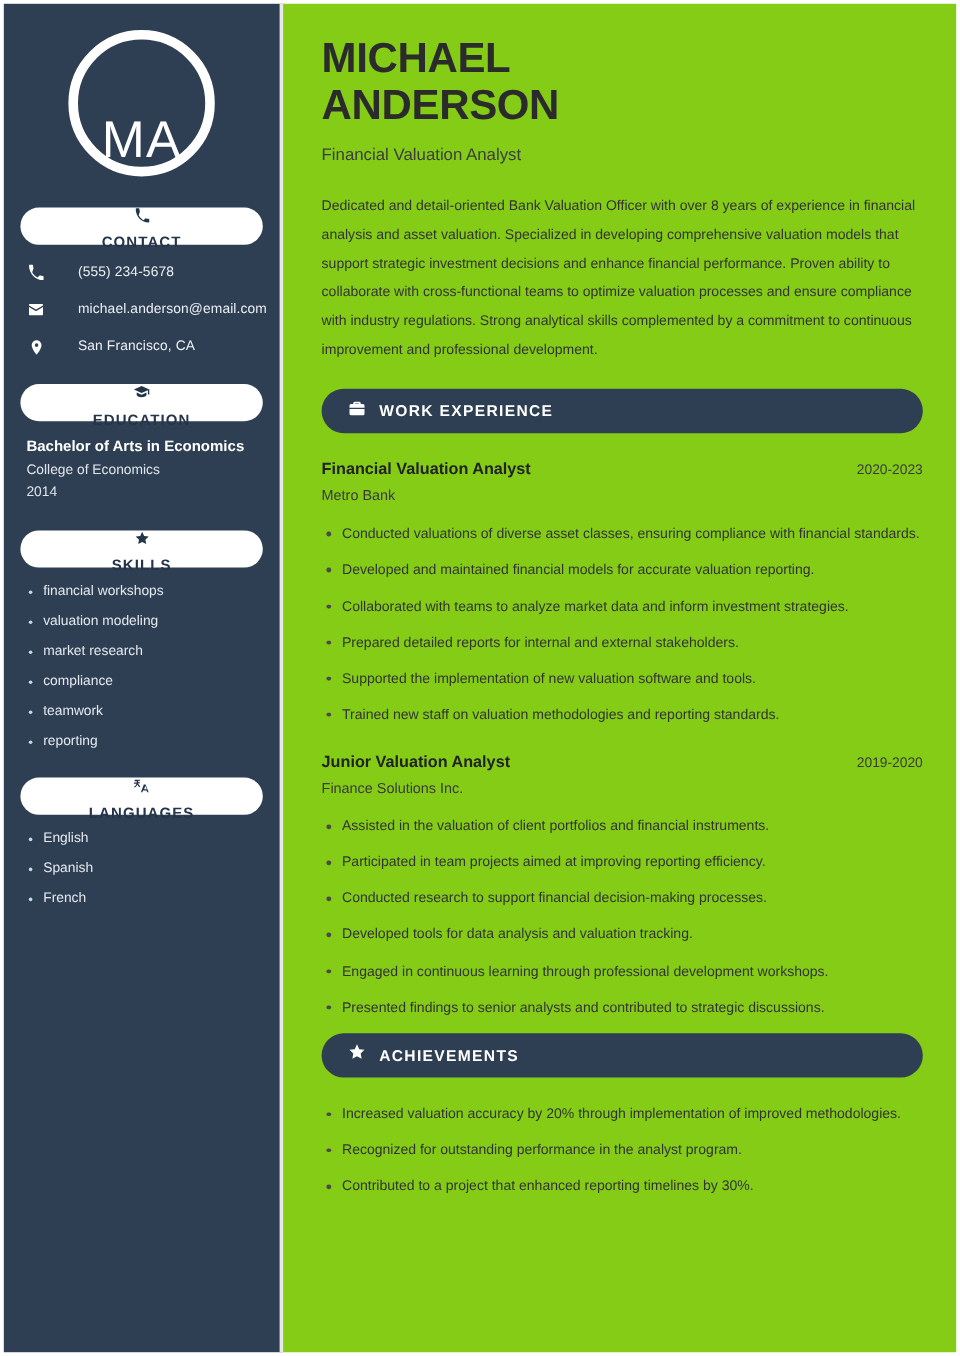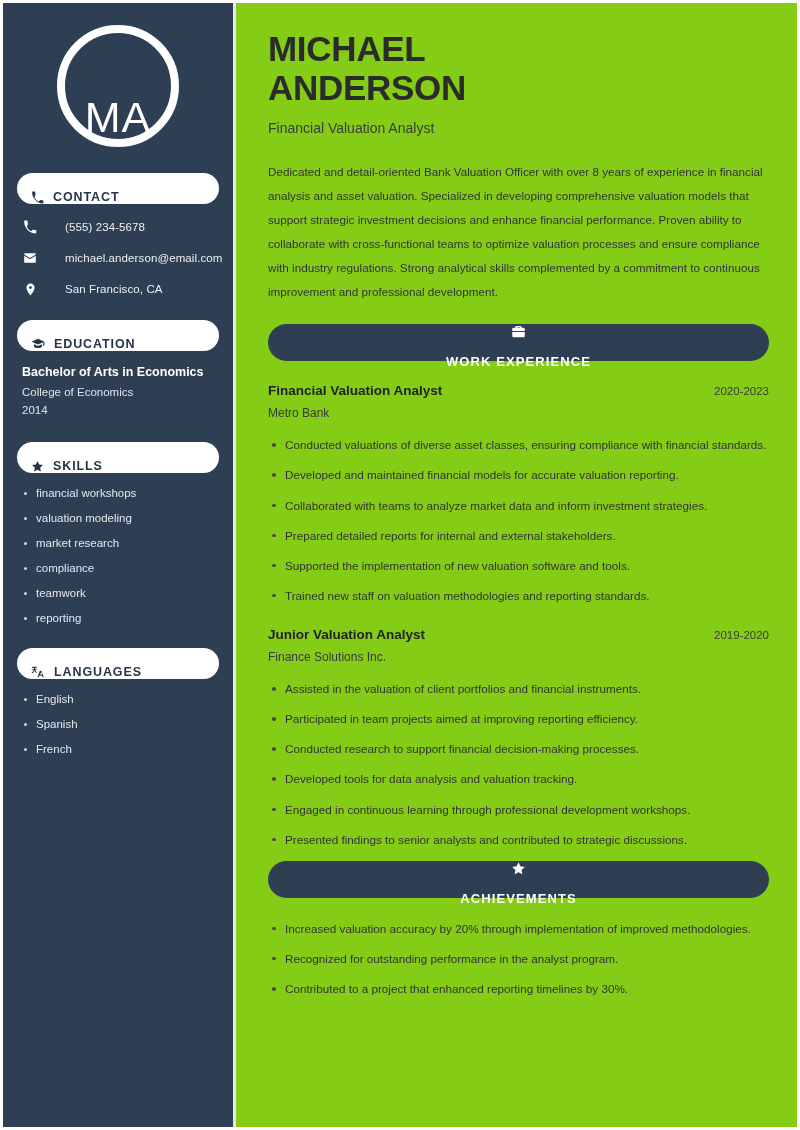--- a/index.html
+++ b/index.html
@@ -53,24 +53,25 @@
     color: #ffffff;
     line-height: 1;
   }
 
   .side-pill {
     background: #ffffff;
     color: #253548;
     border-radius: 999px;
     height: 31px;
     display: flex;
-    align-items: flex-end;
+    align-items: center;
     padding: 0 14px;
     gap: 9px;
     margin-bottom: 14px;
+    flex-direction: column;
   }
   .side-pill .pill-label {
     font-size: 12.5px;
     font-weight: bold;
     letter-spacing: 0.9px;
     color: #24354a;
   }
   .side-pill svg { display: block; }
 
   .contact-list { padding: 0 5px; margin-bottom: 22px; }
@@ -159,21 +160,20 @@
 
   .main-pill {
     background: #2e3f54;
     border-radius: 999px;
     height: 37px;
     display: flex;
     align-items: center;
     gap: 11px;
     padding: 0 22px;
     margin-bottom: 22px;
-    flex-direction: column;
   }
   .main-pill .pill-label {
     color: #ffffff;
     font-size: 13px;
     font-weight: bold;
     letter-spacing: 1.1px;
   }
 
   .job-head {
     display: flex;

